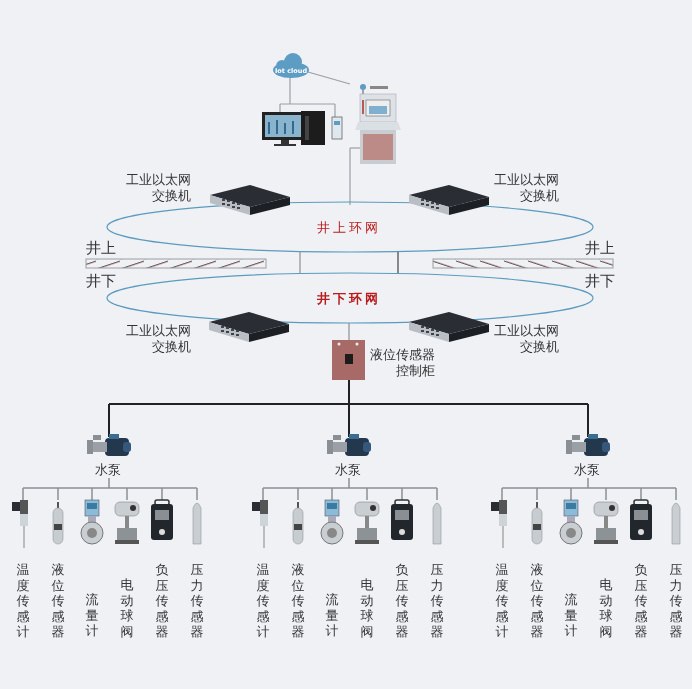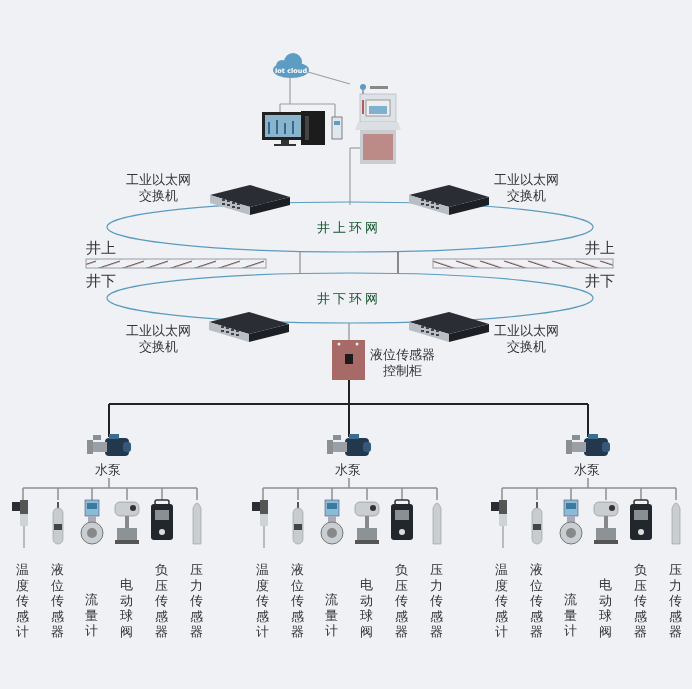--- a/index.html
+++ b/index.html
@@ -1,22 +1,22 @@
 <!DOCTYPE html>
 <html><head>
 <meta charset="utf-8">
 <style>
   html, body { margin:0; padding:0; }
   body { width:692px; height:689px; background:#eff1f5; position:relative; overflow:hidden;
          font-family:"DejaVu Sans","Liberation Sans",sans-serif; color:#333; }
   #diagram { position:absolute; left:0; top:0; }
-  .lbl { position:absolute; font-size:13px; line-height:16px; color:#333; text-align:center; white-space:nowrap; }
-  .ring-lbl { position:absolute; font-size:13px; color:#14532d; letter-spacing:3px; white-space:nowrap; }
+  .lbl { position:absolute; font-size:13px; line-height:16px; color:#333; text-align:right; white-space:nowrap; }
+  .ring-lbl { position:absolute; font-size:13px; color:#b91c1c; letter-spacing:3px; white-space:nowrap; }
   .zone-lbl { position:absolute; font-size:15px; color:#333; }
-  .vlabel { position:absolute; font-size:13px; line-height:15.5px; width:14px; color:#333; word-break:break-all; white-space:normal; }
+  .vlabel { position:absolute; font-size:13px; line-height:15.5px; width:14px; text-align:center; color:#333; word-break:break-all; white-space:normal; }
 </style>
 </head>
 <body>
 
 <svg id="diagram" width="692" height="689" viewBox="0 0 692 689" xmlns="http://www.w3.org/2000/svg">
   <defs>
     <pattern id="hatch" width="24" height="10" patternUnits="userSpaceOnUse">
       <line x1="0" y1="9" x2="24" y2="1" stroke="#555" stroke-width="1"></line>
       <line x1="2" y1="9" x2="26" y2="1" stroke="#b47a72" stroke-width="0.6"></line>
     </pattern>
@@ -298,21 +298,21 @@
 <div class="lbl" style="left:126px;top:323px;">
   <div>工业以太网</div>
   <div>交换机</div>
 </div>
 <div class="lbl" style="left:494px;top:323px;">
   <div>工业以太网</div>
   <div>交换机</div>
 </div>
 
 <div class="ring-lbl" style="left:317px;top:219px;">井上环网</div>
-<div class="ring-lbl" style="left:317px;top:290px;">井下环网</div>
+<div class="ring-lbl" style="left:317px;top:290px;font-weight:bold;">井下环网</div>
 
 <div class="zone-lbl" style="left:86px;top:239px;">井上</div>
 <div class="zone-lbl" style="left:86px;top:272px;">井下</div>
 <div class="zone-lbl" style="left:585px;top:239px;">井上</div>
 <div class="zone-lbl" style="left:585px;top:272px;">井下</div>
 
 <div class="lbl" style="left:370px;top:347px;">
   <div>液位传感器</div>
   <div>控制柜</div>
 </div>

